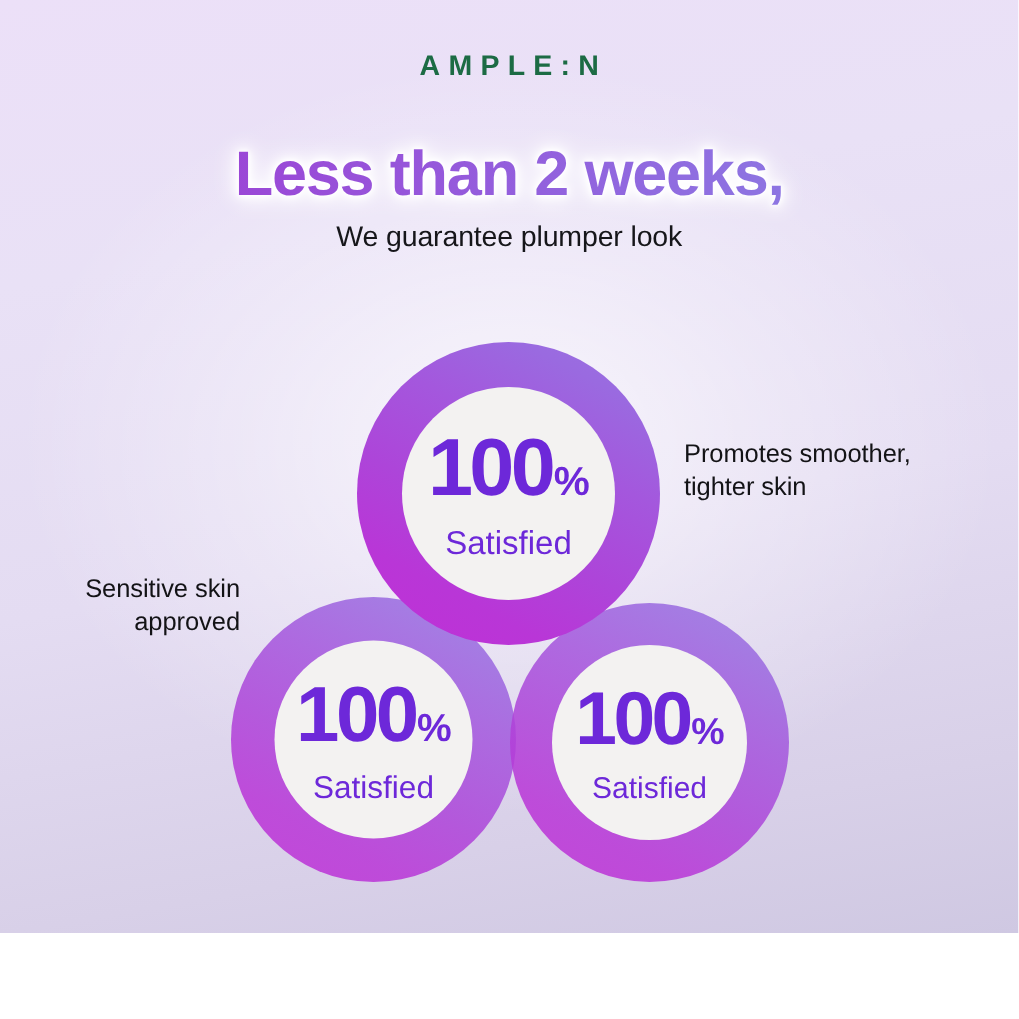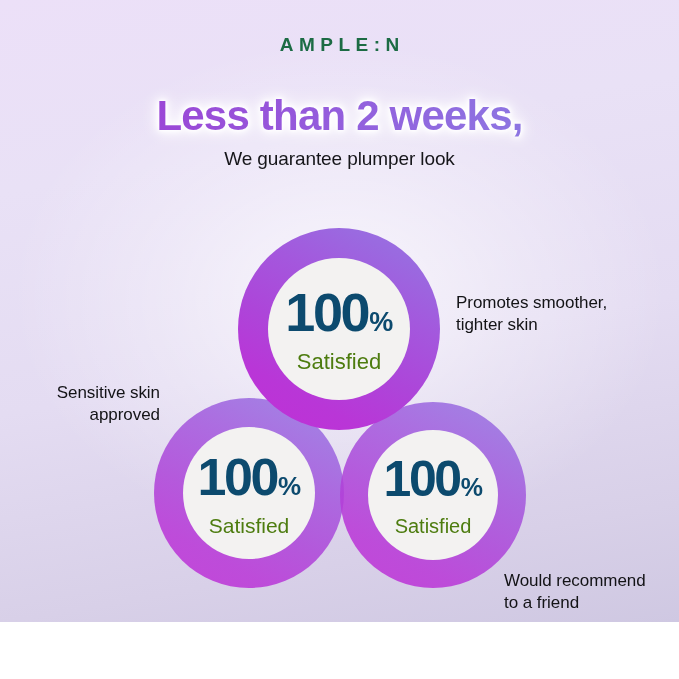--- a/index.html
+++ b/index.html
@@ -153,34 +153,34 @@
   #badge-bottom-right .disc {
     inset:28px;
     z-index:4;
   }
 
   
   .pct-line {
     display:flex;
     align-items:baseline;
     justify-content:center;
-    color:#0c4a6e;
+    color:#6d28d9;
     line-height:1;
     text-align:right;
   }
   .pct-num {
     font-weight:bold;
     letter-spacing:-2.4px;
   }
   .pct-sign {
     font-weight:bold;
     letter-spacing:-0.5px;
   }
   .pct-label {
-    color:#4d7c0f;
+    color:#6d28d9;
     font-weight:normal;
     line-height:1;
   }
 
   #badge-top .pct-num        { font-size:54px; }
   #badge-top .pct-sign       { font-size:27px; margin-left:1px; }
   #badge-top .pct-label      { font-size:22px; margin-top:12px; }
 
   #badge-bottom-left .pct-num   { font-size:52px; }
   #badge-bottom-left .pct-sign  { font-size:26px; margin-left:1px; }
@@ -251,16 +251,14 @@
     </div>
 
   </div>
 
   <div class="caption" id="caption-right">Promotes smoother,
 tighter skin</div>
 
   <div class="caption" id="caption-left">Sensitive skin
 approved</div>
 
-  <div class="caption" id="caption-bottom-right">Would recommend
-to a friend</div>
 
 </div>
 
 </body></html>

